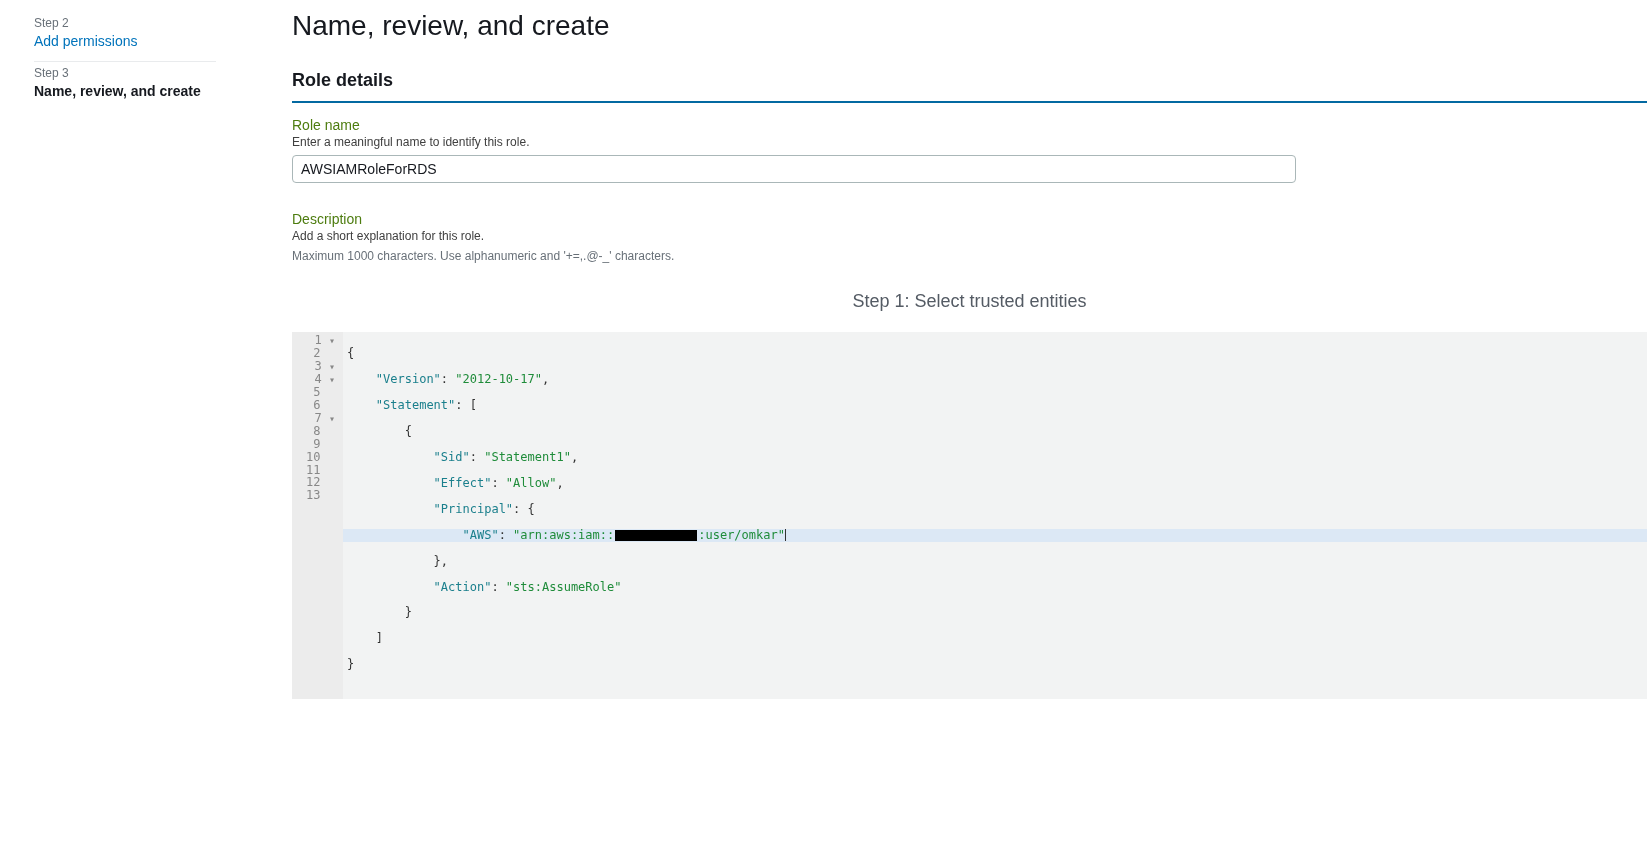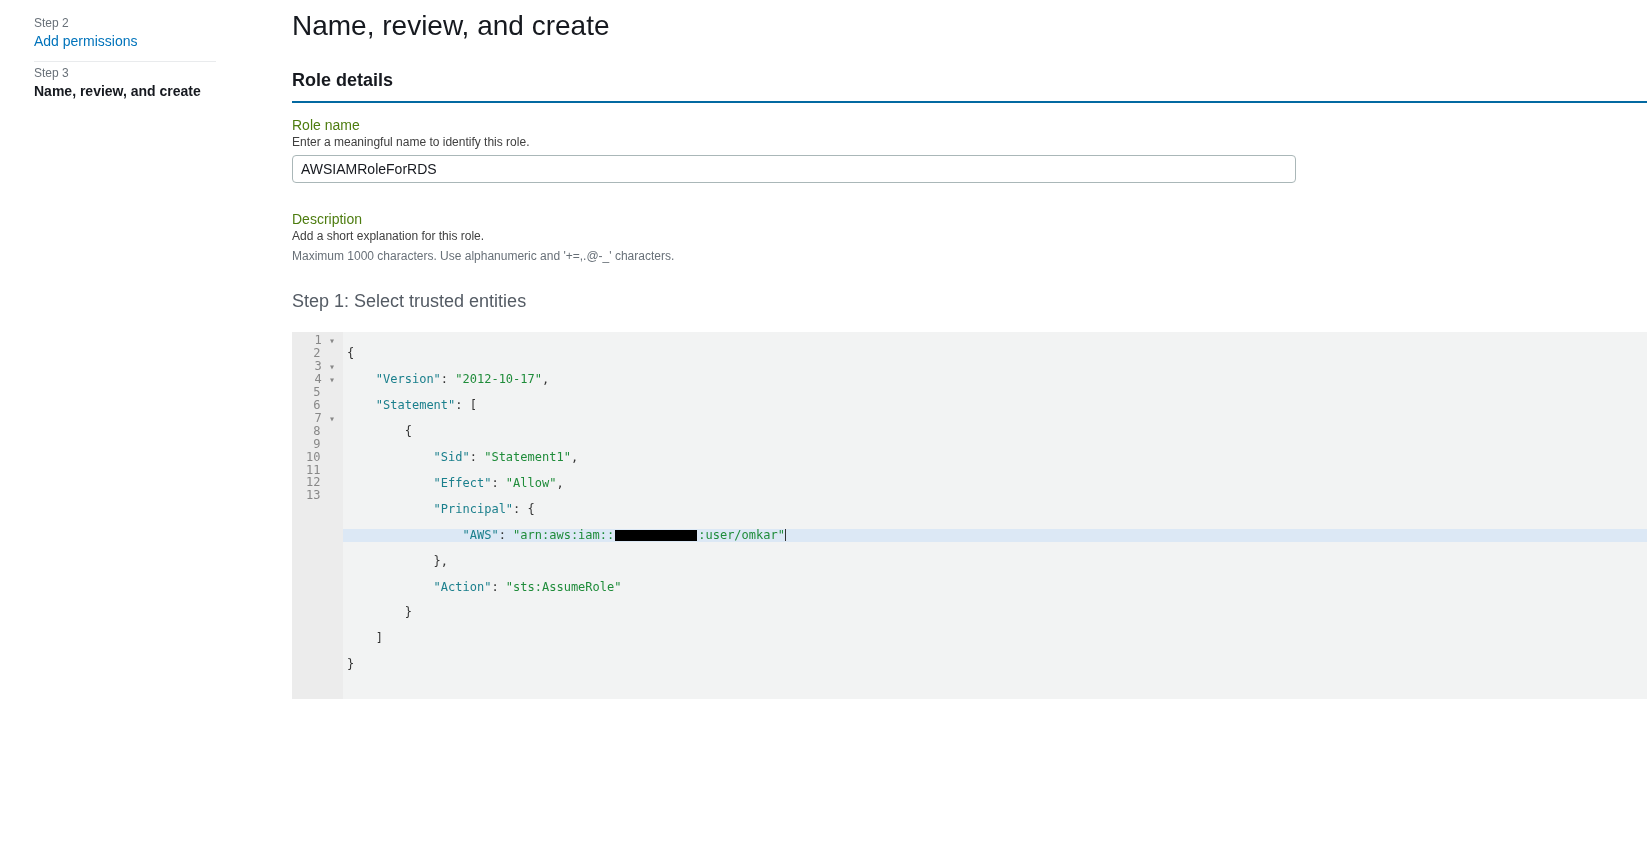--- a/index.html
+++ b/index.html
@@ -78,20 +78,21 @@
   color: #16191f;
   font-family: inherit;
 }
 textarea.text-area { height: 64px; resize: both; }
 h3.step-heading {
   font-size: 18px;
   font-weight: 400;
   color: #545b64;
   margin-top: 28px;
   margin-bottom: 20px;
+  text-align: center;
 }
 .code-editor {
   display: flex;
   background: #f2f3f3;
   font-family: "Monaco", "Menlo", "Consolas", monospace;
   font-size: 12px;
   line-height: 1.08;
   min-height: 280px;
 }
 .gutter {

